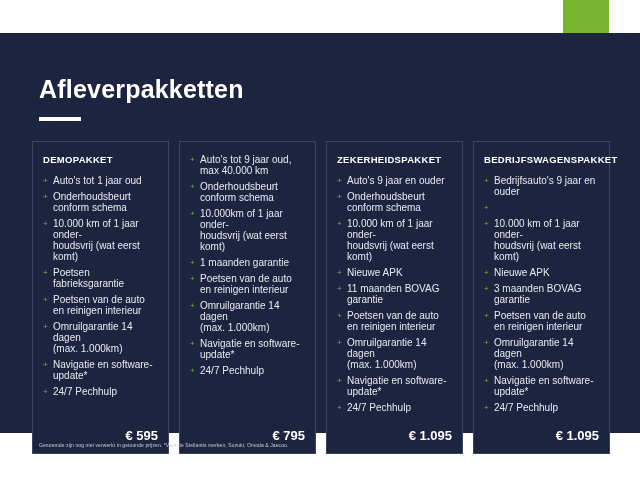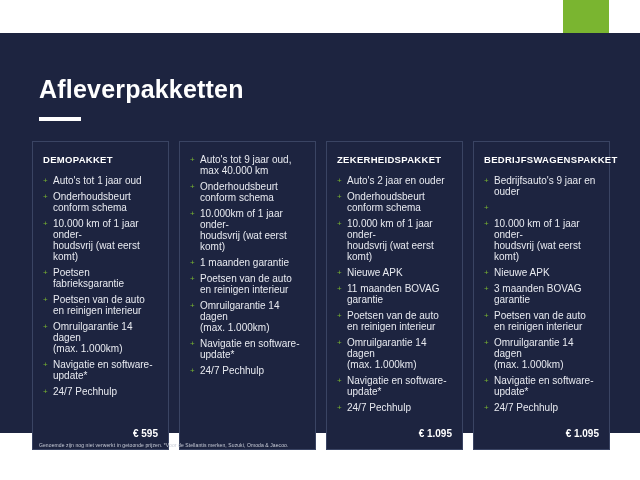--- a/index.html
+++ b/index.html
@@ -107,21 +107,21 @@
     margin-right: 2px;
   }
   .feature-text {
     color: #e8eaf0;
     font-size: 10px;
     line-height: 11px;
     white-space: pre-line;
   }
   .price {
     color: #ffffff;
-    font-size: 10px;
+    font-size: 13px;
     font-weight: bold;
     text-align: right;
     margin-top: 10px;
   }
   .footnote {
     position: absolute;
     left: 39px;
     top: 409px;
     color: #c9cdd8;
     font-size: 5px;
@@ -220,28 +220,29 @@
             </li>
           <li class="feature">
               <span class="plus-icon">+</span>
               <span class="feature-text">Navigatie en software-update*</span>
             </li>
           <li class="feature">
               <span class="plus-icon">+</span>
               <span class="feature-text">24/7 Pechhulp</span>
             </li>
         </ul>
+        <div class="price">€ 795</div>
       </div>
 
       <div class="card">
         <div class="card-title">ZEKERHEIDSPAKKET</div>
         <ul class="feature-list">
           <li class="feature">
               <span class="plus-icon">+</span>
-              <span class="feature-text">Auto's 2 jaar en ouder</span>
+              <span class="feature-text">Auto's 9 jaar en ouder</span>
             </li>
           <li class="feature">
               <span class="plus-icon">+</span>
               <span class="feature-text">Onderhoudsbeurt
 conform schema</span>
             </li>
           <li class="feature">
               <span class="plus-icon">+</span>
               <span class="feature-text">10.000 km of 1 jaar onder-
 houdsvrij (wat eerst komt)</span>

